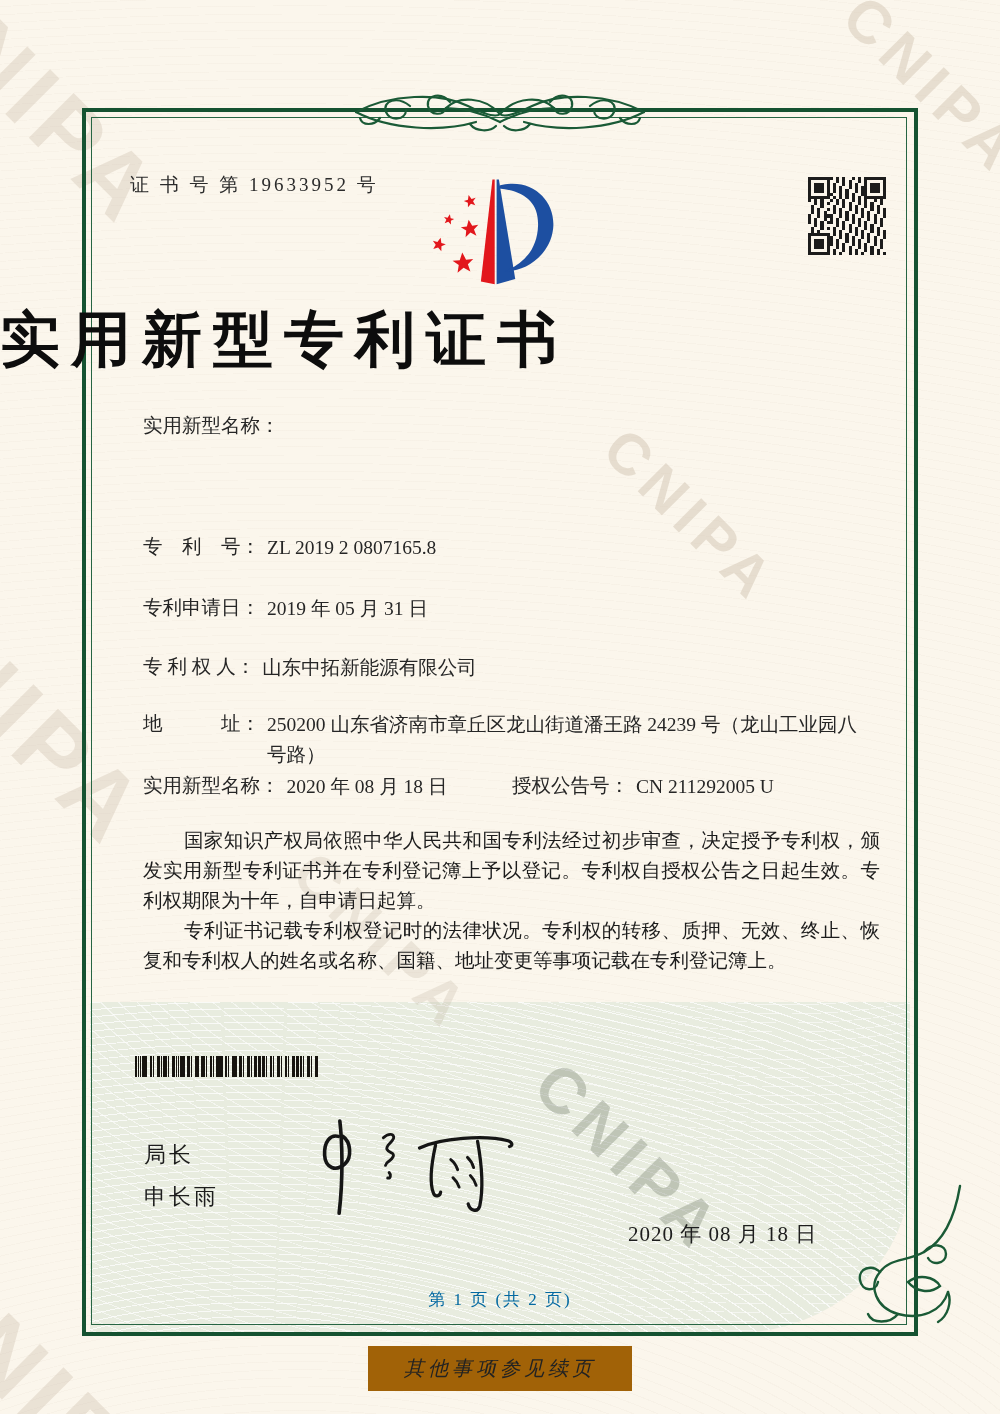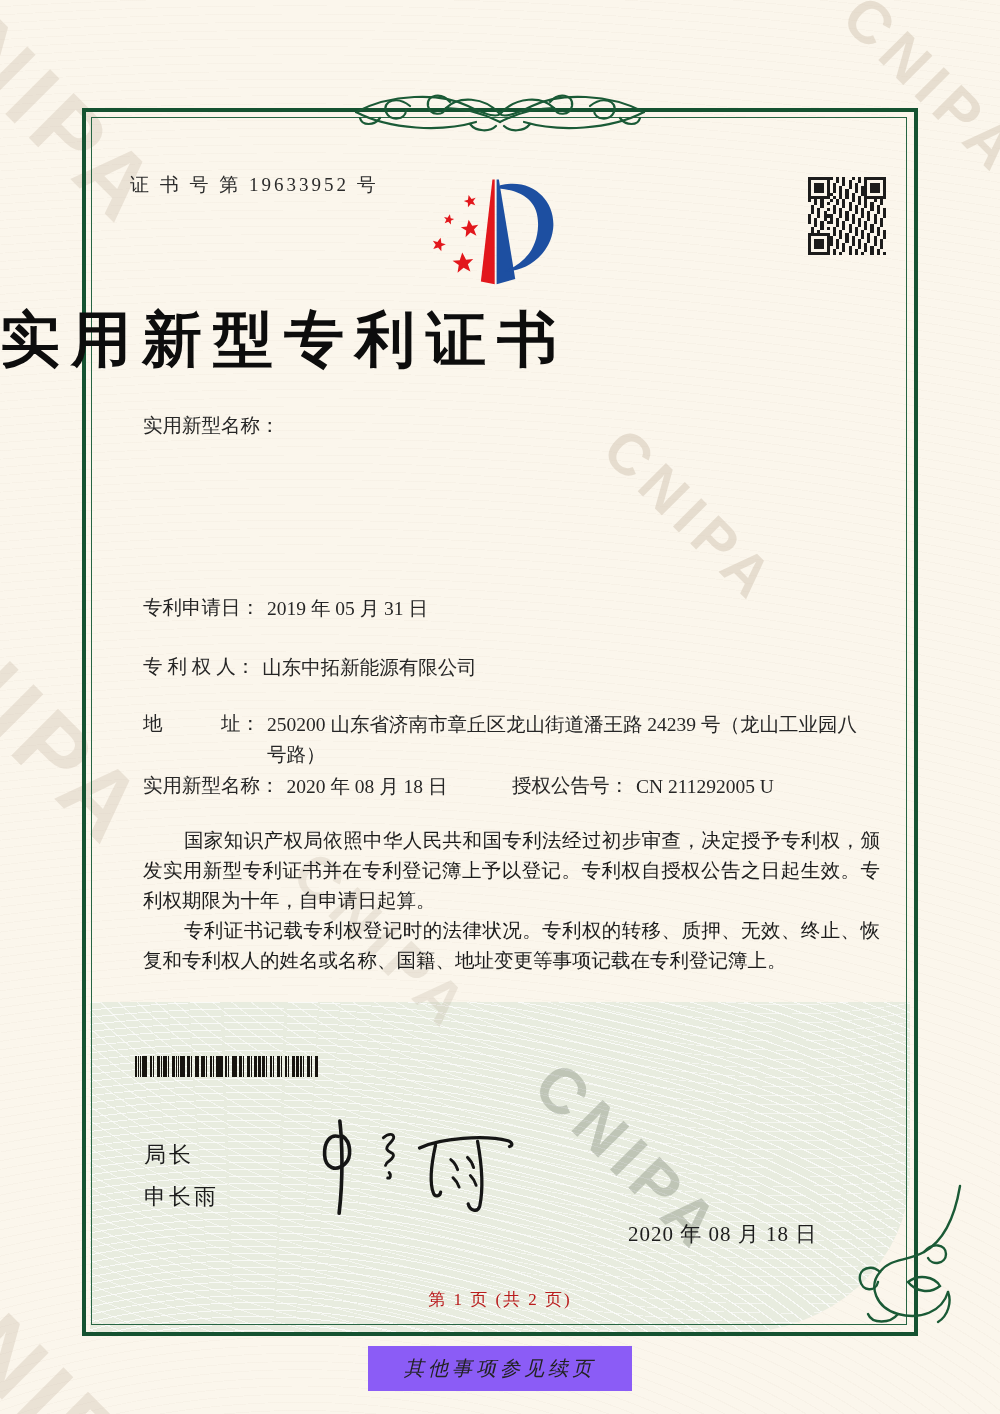--- a/index.html
+++ b/index.html
@@ -57,23 +57,23 @@
       background-image:
         repeating-linear-gradient(90deg,#17140f 0 2px,rgba(0,0,0,0) 2px 3px,#17140f 3px 4px,rgba(0,0,0,0) 4px 7px,#17140f 7px 10px,rgba(0,0,0,0) 10px 11px,#17140f 11px 12px,rgba(0,0,0,0) 12px 15px),
         repeating-linear-gradient(90deg,rgba(0,0,0,0) 0 5px,#17140f 5px 6px,rgba(0,0,0,0) 6px 9px,#17140f 9px 12px,rgba(0,0,0,0) 12px 19px);}
   
   .director-label{position:absolute;left:144px;top:1140px;font-size:22px;letter-spacing:3px;z-index:3;
       font-family:"Liberation Sans","DejaVu Sans",sans-serif;color:#1d1d1d;}
   .director-name{position:absolute;left:144px;top:1182px;font-size:22px;letter-spacing:3px;z-index:3;
       font-family:"Liberation Sans","DejaVu Sans",sans-serif;color:#1d1d1d;}
   .signature{position:absolute;left:292px;top:1114px;width:232px;height:110px;z-index:3;}
   .issue-date{position:absolute;left:628px;top:1220px;font-size:21px;color:#1d1d1d;z-index:3;letter-spacing:1px;}
-  .page-indicator{position:absolute;left:0;top:1288px;width:100%;text-align:center;font-size:17px;color:#b91c1c;z-index:3;letter-spacing:2px;}
+  .page-indicator{position:absolute;left:0;top:1288px;width:100%;text-align:center;font-size:17px;color:#0369a1;z-index:3;letter-spacing:2px;}
   .footer-note{position:absolute;left:0;top:1346px;width:100%;text-align:center;z-index:3;}
-  .footer-note span{display:inline-block;background:#8b5cf6;padding:9px 36px;font-size:20px;letter-spacing:4px;color:#222;
+  .footer-note span{display:inline-block;background:#a16207;padding:9px 36px;font-size:20px;letter-spacing:4px;color:#222;
       font-style:italic;font-family:Liberation Serif, serif;}
 </style>
 </head>
 <body>
 
 <div class="page">
 
   <span class="wm wm1">CNIPA</span>
   <span class="wm wm2">CNIPA</span>
   <span class="wm wm3">CNIPA</span>
@@ -450,20 +450,24 @@
         <path fill="#1d4fa1" d="M318,80 C420,55 492,130 483,215 C474,300 392,352 330,348 C394,326 434,275 436,205 C438,132 392,98 315,90 Z"></path>
       </g>
     </svg>
   </div>
 
   <div class="title">实用新型专利证书</div>
 
   <div class="frow r0">
     <span class="flabel">实用新型名称：</span>
   </div>
+  <div class="frow r2">
+    <span class="flabel">专　利　号：</span>
+    <span class="fvalue">ZL 2019 2 0807165.8</span>
+  </div>
   <div class="frow r3">
     <span class="flabel">专利申请日：</span>
     <span class="fvalue">2019 年 05 月 31 日</span>
   </div>
   <div class="frow r4">
     <span class="flabel">专 利 权 人：</span>
     <span class="fvalue">山东中拓新能源有限公司</span>
   </div>
   <div class="frow r5">
     <span class="flabel">地　　　址：</span>

